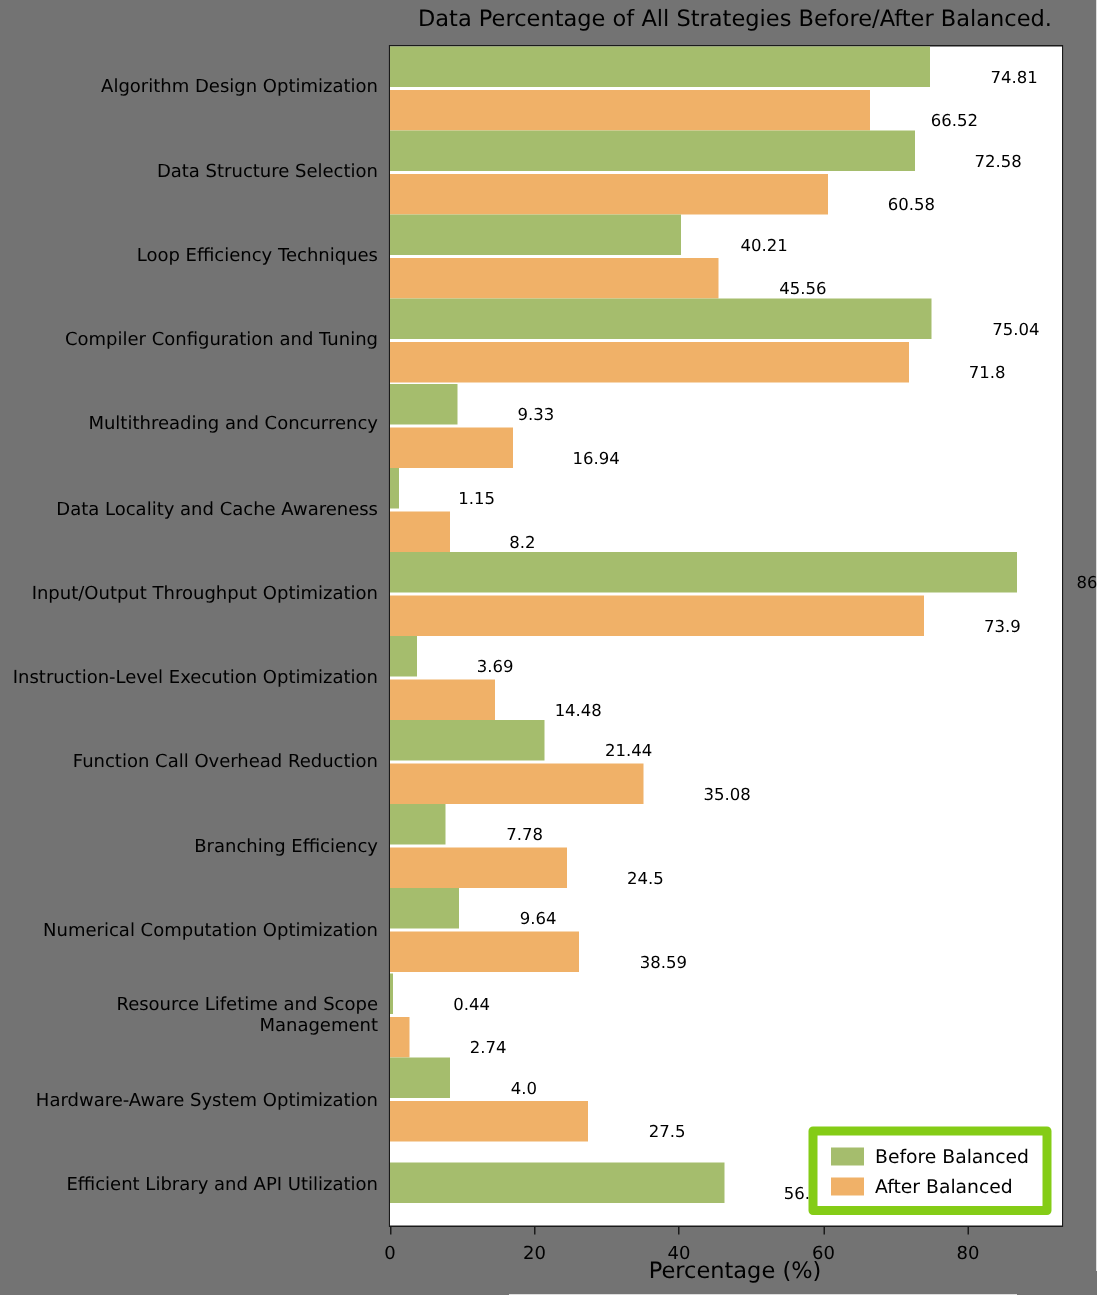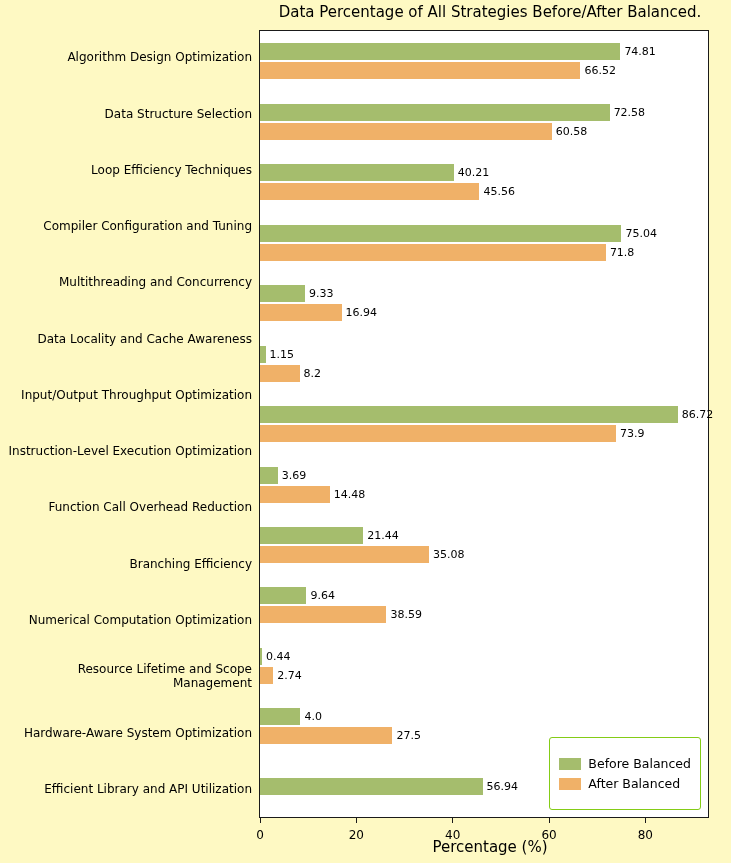--- a/index.html
+++ b/index.html
@@ -3,21 +3,21 @@
 <meta charset="utf-8">
 <style>
   * { box-sizing: border-box; }
   html, body { margin: 0; padding: 0; background: #ffffff; }
   body {
     width: 731px; height: 863px;
     font-family: "DejaVu Sans", sans-serif;
     color: #000;
     overflow: hidden;
   }
-  .figure { position: relative; width: 731px; height: 863px; background: #fef9c3; }
+  .figure { position: relative; width: 731px; height: 863px; background: #737373; }
 
   .chart-title {
     position: absolute; top: 3px; left: 265px; width: 450px;
     text-align: center; font-size: 15px; line-height: 1.2; color: #000;
   }
 
   .chart-body { position: absolute; top: 30px; left: 0; display: flex; }
 
   .ylabels {
     width: 259px; height: 788px;
@@ -30,42 +30,42 @@
 
   .plot {
     position: relative; width: 450px; height: 788px;
     border: 1px solid #1a1a1a; background: #fff;
     display: flex; flex-direction: column;
   }
   .bar-group {
     flex: 1; display: flex; flex-direction: column;
     justify-content: center; gap: 2px;
   }
-  .bar-line { position: relative; height: 17px; display: flex; align-items: center; }
+  .bar-line { position: relative; height: 27px; display: flex; align-items: flex-end; gap: 36px; }
   .bar { height: 100%; flex: none; }
   .bar-value { font-size: 11px; margin-left: 4px; white-space: nowrap; }
 
   .xtick {
     position: absolute; bottom: -6px; width: 1px; height: 5px;
     background: #1a1a1a;
   }
   .xtick-label {
     position: absolute; bottom: -25px; transform: translateX(-50%);
     font-size: 12px; white-space: nowrap;
   }
 
   .x-axis-label {
     position: absolute; top: 838px; left: 265px; width: 450px;
     text-align: center; font-size: 15px;
   }
 
   .legend {
     position: absolute; right: 7px; bottom: 7px;
-    border: 1px solid #84cc16; border-radius: 3px; background: #fff;
-    padding: 18px 9px; display: flex; flex-direction: column; gap: 5px;
+    border: 6px solid #84cc16; border-radius: 3px; background: #fff;
+    padding: 6px 9px; display: flex; flex-direction: column; gap: 5px;
     font-size: 12.5px; z-index: 2; margin-left: 42px;
   }
   .legend-entry { display: flex; align-items: center; gap: 7px; white-space: nowrap; }
   .legend-swatch { width: 22px; height: 12px; flex: none; }
 </style>
 </head>
 <body>
 
 <div class="figure">
   <div class="chart-title">Data Percentage of All Strategies Before/After Balanced.</div>
@@ -183,20 +183,30 @@
             <div class="bar" style="width: 23.0538%; background: rgb(165, 189, 109);"></div>
             <span class="bar-value">21.44</span>
           </div>
           <div class="bar-line">
             <div class="bar" style="width: 37.7204%; background: rgb(240, 177, 104);"></div>
             <span class="bar-value">35.08</span>
           </div>
         </div>
         <div class="bar-group">
           <div class="bar-line">
+            <div class="bar" style="width: 8.36559%; background: rgb(165, 189, 109);"></div>
+            <span class="bar-value">7.78</span>
+          </div>
+          <div class="bar-line">
+            <div class="bar" style="width: 26.3441%; background: rgb(240, 177, 104);"></div>
+            <span class="bar-value">24.5</span>
+          </div>
+        </div>
+        <div class="bar-group">
+          <div class="bar-line">
             <div class="bar" style="width: 10.3656%; background: rgb(165, 189, 109);"></div>
             <span class="bar-value">9.64</span>
           </div>
           <div class="bar-line">
             <div class="bar" style="width: 28.2366%; background: rgb(240, 177, 104);"></div>
             <span class="bar-value">38.59</span>
           </div>
         </div>
         <div class="bar-group">
           <div class="bar-line">

